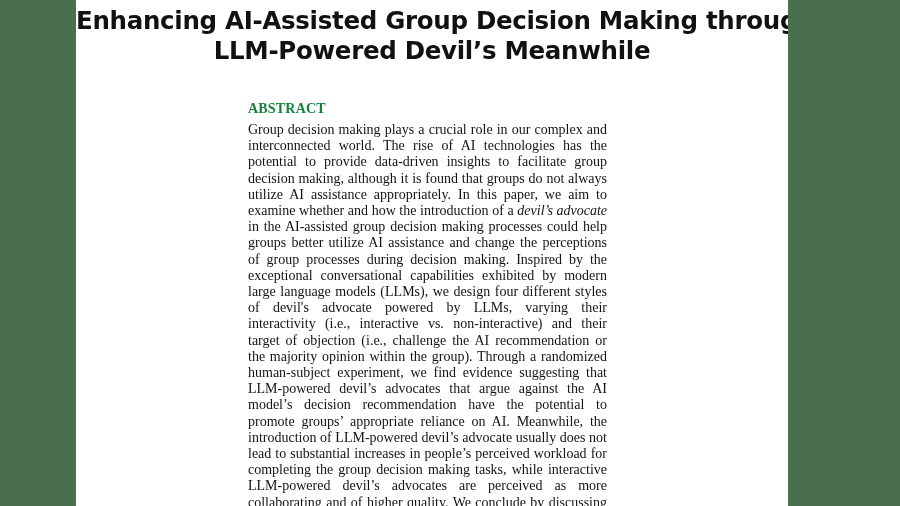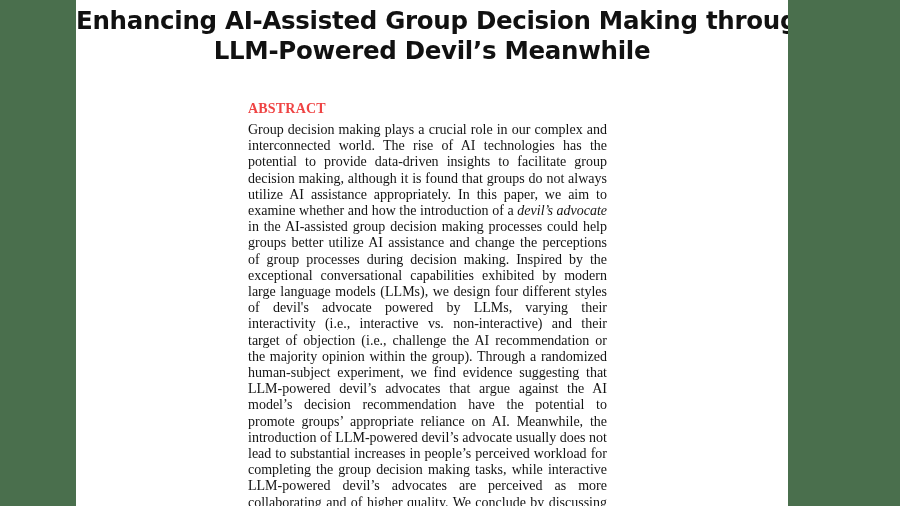--- a/index.html
+++ b/index.html
@@ -50,21 +50,21 @@
     left: 172px;
     top: 99px;
     width: 359px;
   }
   .abstract-heading {
     font-family: "Liberation Serif", serif;
     font-weight: bold;
     font-size: 14px;
     line-height: 19px;
     letter-spacing: 0.2px;
-    color: #ef4444;
+    color: #15803d;
     margin: 0 0 4px 0;
   }
   .abstract-body {
     font-family: "Liberation Serif", serif;
     font-size: 14px;
     line-height: 16.2px;
     color: #131313;
     text-align: justify;
     text-justify: inter-word;
     margin: 0;

